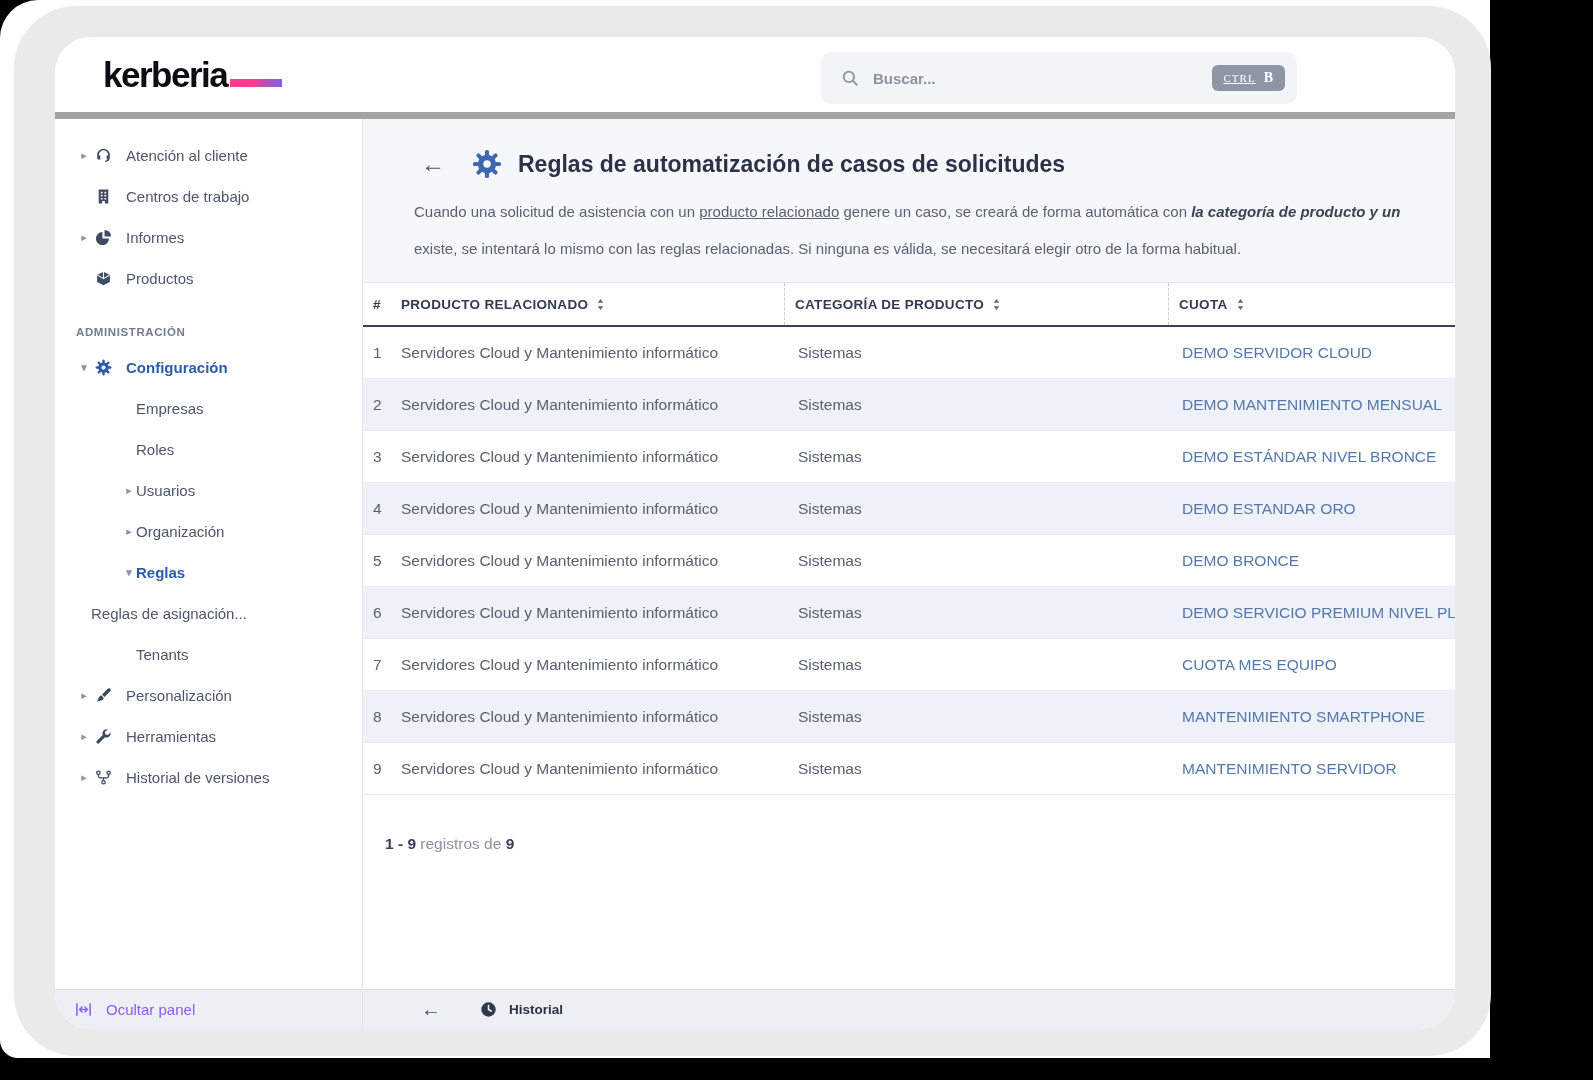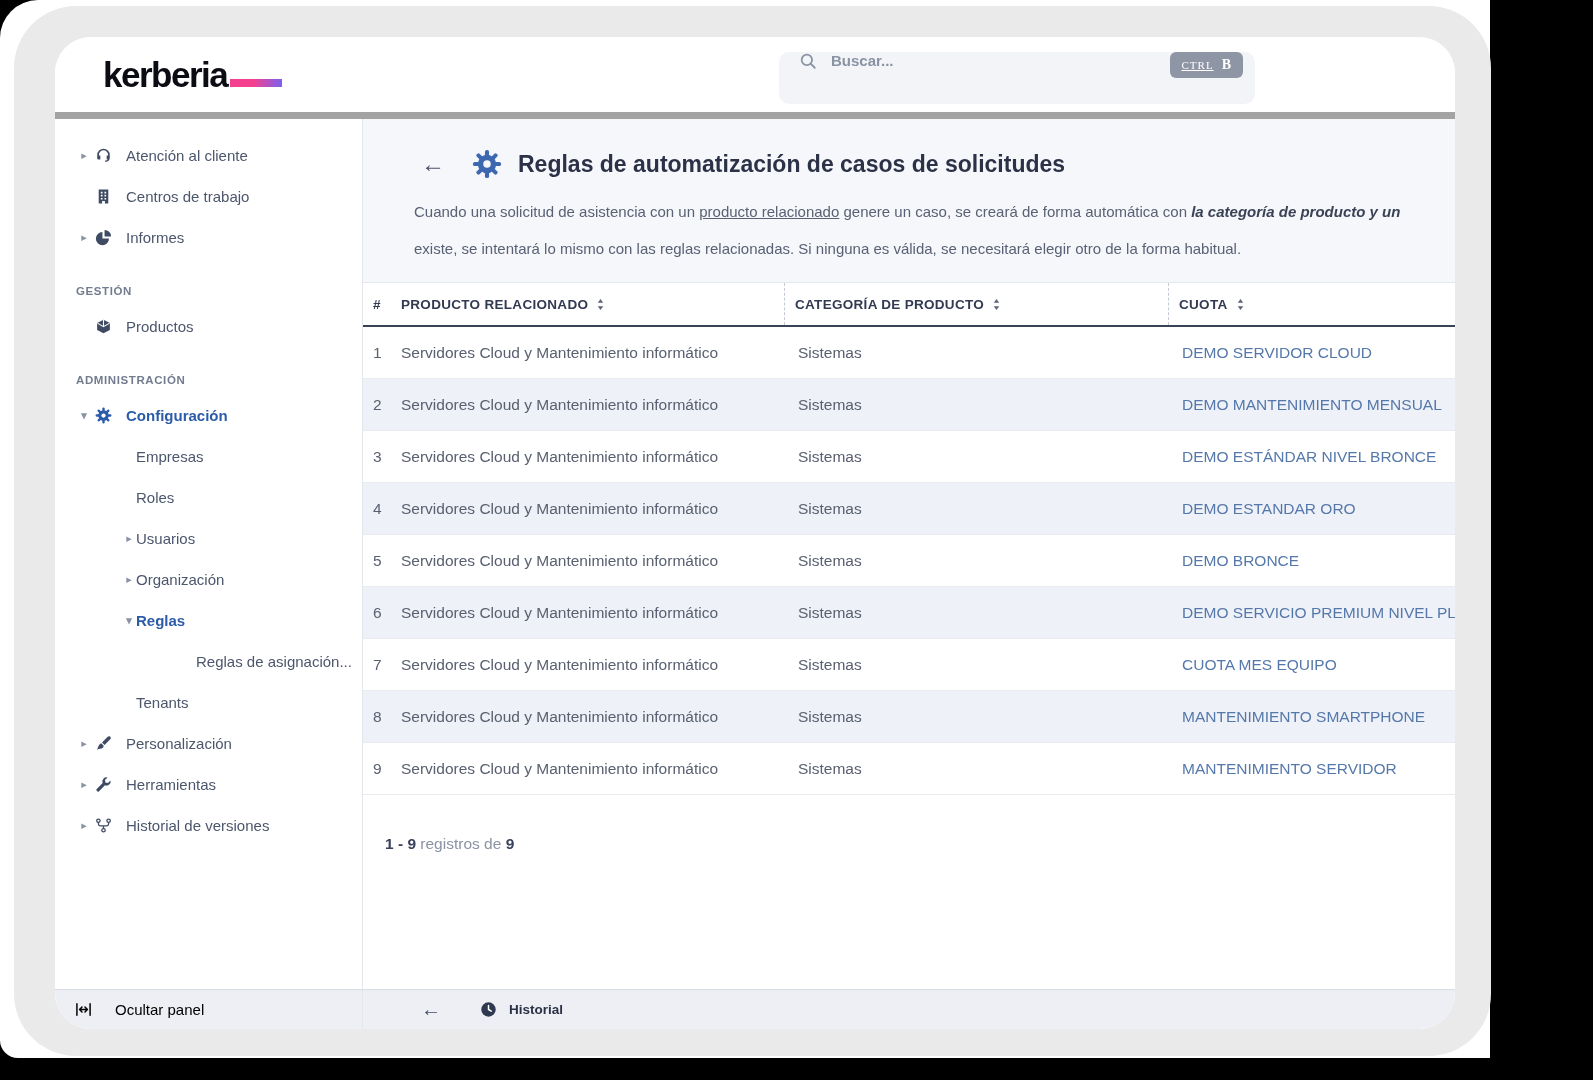--- a/index.html
+++ b/index.html
@@ -9,48 +9,48 @@
               border-top-left-radius:38px; border-bottom-left-radius:18px; }
   .bezel { position:absolute; left:14px; top:6px; width:1477px; height:1050px; background:#e9eae9; border-radius:62px; }
   .screen { position:absolute; left:55px; top:37px; width:1400px; height:992px; background:#fff; border-radius:36px;
             overflow:hidden; display:flex; flex-direction:column; }
 
   
   .topbar { position:relative; height:82px; flex:0 0 82px; border-bottom:7px solid #a3a3a3; background:#fff; }
   .logo { position:absolute; left:48px; top:18px; font-size:35px; font-weight:800; letter-spacing:-1.5px; color:#0c0c14; }
   .logo .underscore { display:inline-block; width:52px; height:8px; margin-left:3px;
                       background:linear-gradient(90deg,#f43f8e 0%,#f43f8e 45%,#7b61f0 100%); }
-  .searchbox { position:absolute; left:724px; top:15px; width:476px; height:52px; background:#f2f4f7; border-radius:10px;
-               display:flex; align-items:flex-start; padding:0 12px 0 20px; color:#8a93a3; }
+  .searchbox { position:absolute; left:766px; top:15px; width:476px; height:52px; background:#f2f4f7; border-radius:10px;
+               display:flex; align-items:center; padding:0 12px 0 20px; color:#8a93a3; }
   .searchbox .ph { margin-left:14px; font-size:15px; font-weight:600; color:#8a93a3; }
   .kbd { margin-left:auto; background:#8e96a5; color:#fff; border-radius:6px; padding:5px 12px;
          font-family:"Liberation Serif", serif; display:flex; align-items:baseline; gap:8px; }
   .kbd .ctrl { font-size:11px; letter-spacing:1px;text-decoration:underline; }
   .kbd .key { font-size:14px; font-weight:700; }
 
   
   .body-row { flex:1; display:flex; min-height:0; }
   .sidebar { width:308px; flex:0 0 308px; border-right:1px solid #e3e6ea; display:flex; flex-direction:column; background:#fff; }
   .nav { flex:1; padding-top:16px; overflow:hidden; }
   .main { flex:1; display:flex; flex-direction:column; background:#fff; min-width:0; }
 
   
   .nav-item { height:41px; display:flex; align-items:center; font-size:15px; color:#4c566c; cursor:pointer; }
   .nav-item .caret { width:14px; margin-left:22px; font-size:11px; color:#8a93a5; flex:0 0 14px; text-align:center; }
   .nav-item .nicon { width:17px; height:17px; margin-left:4px; margin-right:14px; color:#3f4a63; flex:0 0 17px; display:flex; }
   .nav-item .nicon svg { width:17px; height:17px; }
   .nav-item.depth1 { padding-left:67px; }
   .nav-item.depth1 .caret { margin-left:0; }
-  .nav-item.depth2 { padding-left:105px; }
+  .nav-item.depth2 { }
   .nav-item.active { color:#2c5ca9; font-weight:700; }
   .nav-item.active .nicon { color:#2c5ca9; }
   .nav-section { height:30px; margin-top:18px; padding-left:21px; display:flex; align-items:center;
                  font-size:11.5px; font-weight:700; letter-spacing:.6px; color:#737c8f; }
   .sidebar-foot { flex:0 0 40px; background:#edeff4; border-top:1px solid #d9dde3; display:flex; align-items:center;
-                  padding-left:20px; gap:23px; color:#000000; font-size:15px; cursor:pointer; }
+                  padding-left:20px; gap:14px; color:#8b5cf6; font-size:15px; cursor:pointer; }
   .sidebar-foot svg { width:17px; height:17px; }
 
   
   .hero { background:#f6f7fa; padding:30px 0 21px 0; overflow:hidden; flex:0 0 auto; white-space:nowrap; }
   .title-row { display:flex; align-items:center; margin-left:58px; }
   .back-arrow { font-size:24px; color:#4a5268; line-height:1; cursor:pointer; }
   .title-gear { width:30px; height:30px; color:#3d68b1; margin-left:27px; }
   .title-gear svg { width:30px; height:30px; }
   .page-title { margin-left:16px; font-size:23px; font-weight:700; color:#2b3247; }
   .desc { margin-left:51px; margin-top:20px; font-size:15px; color:#596175; line-height:25px; }
@@ -133,21 +133,20 @@
             <div class="nav-item depth0">
               <span class="caret">▸</span>
               <span class="nicon">
                 <svg viewBox="0 0 16 16" fill="currentColor">
                   <path d="M9 7V.9A6.1 6.1 0 0 1 15.1 7z"></path>
                   <path d="M7 2.8A6.2 6.2 0 1 0 13.2 9H7z"></path>
                 </svg>
               </span>
               <span>Informes</span>
             </div>
-            <div class="nav-section">GESTIÓN</div>
             <div class="nav-item depth0">
               <span class="caret"></span>
               <span class="nicon">
                 <svg viewBox="0 0 16 16">
                   <path d="M8 1.6 14 4.8v6.4L8 14.4 2 11.2V4.8z" fill="currentColor"></path>
                   <path d="M8 1.9v6.2M2.3 4.8 8 8.1l5.7-3.3" stroke="#fff" stroke-width="1" fill="none"></path>
                 </svg>
               </span>
               <span>Productos</span>
             </div>

